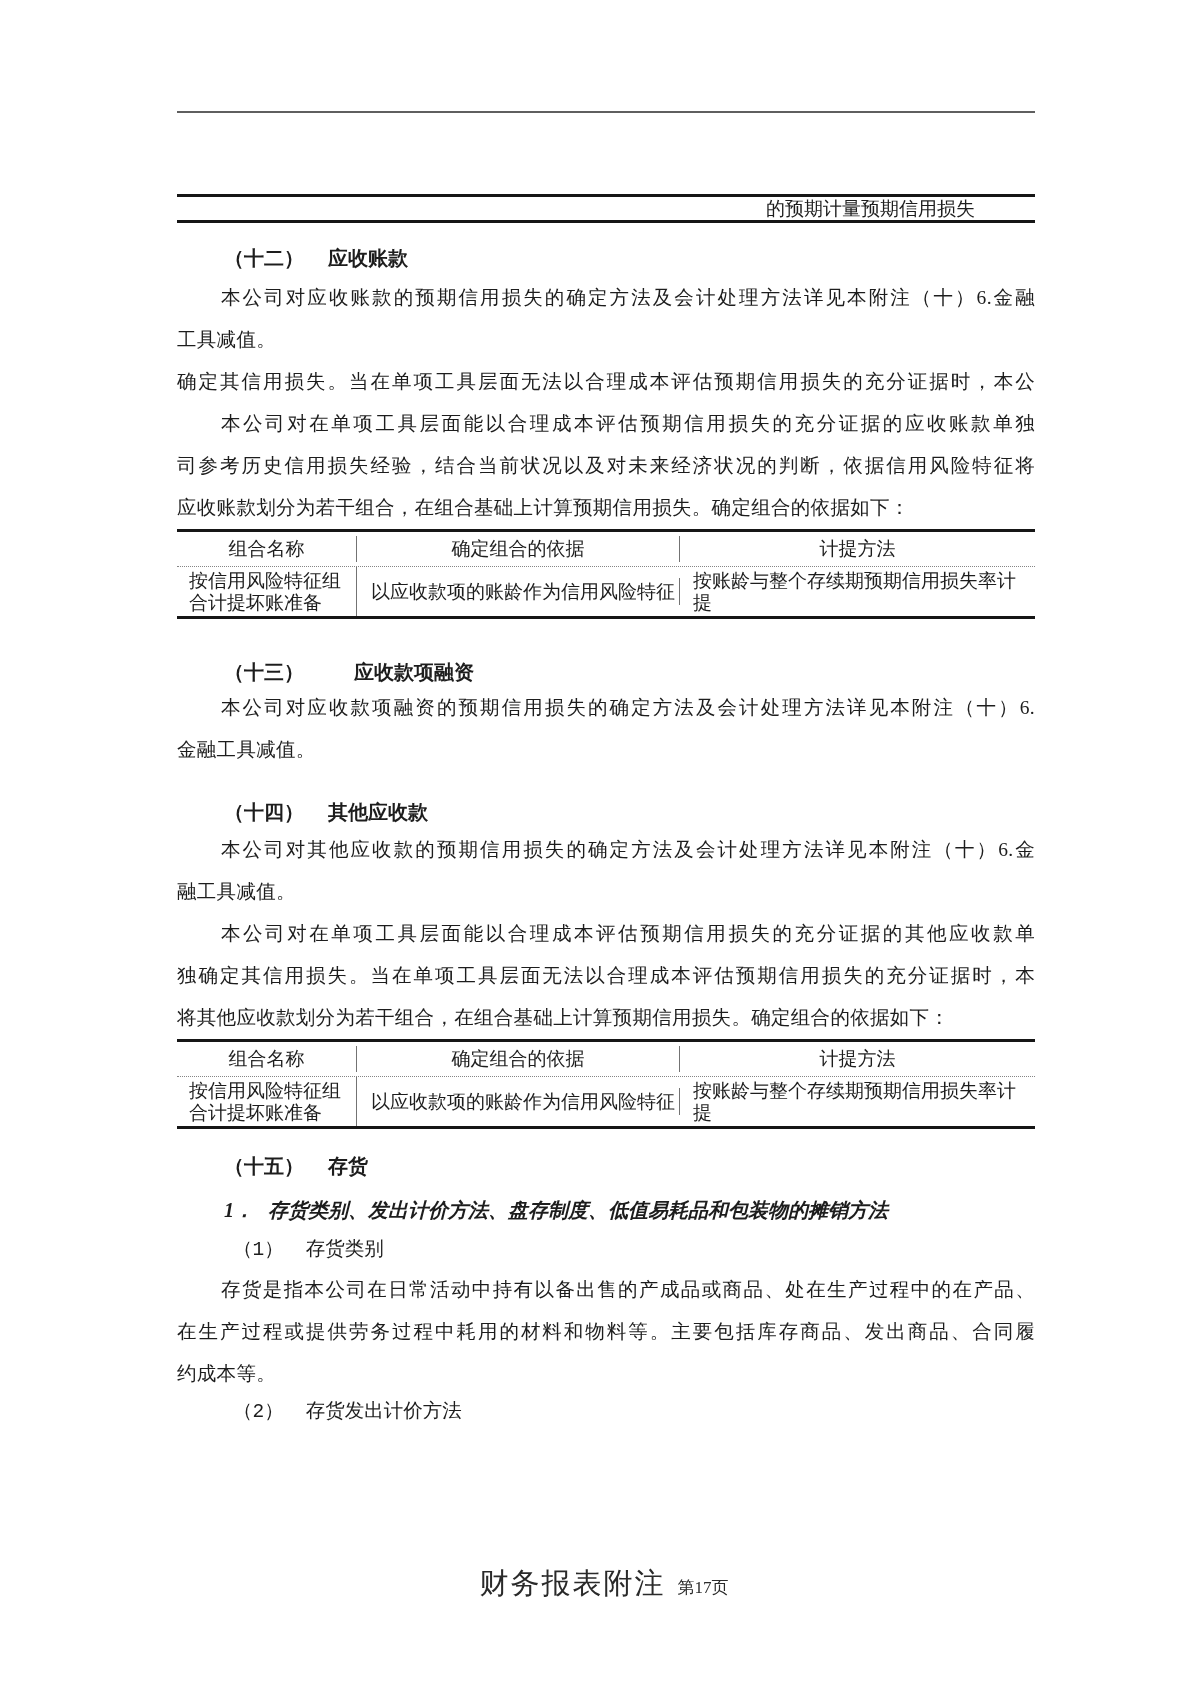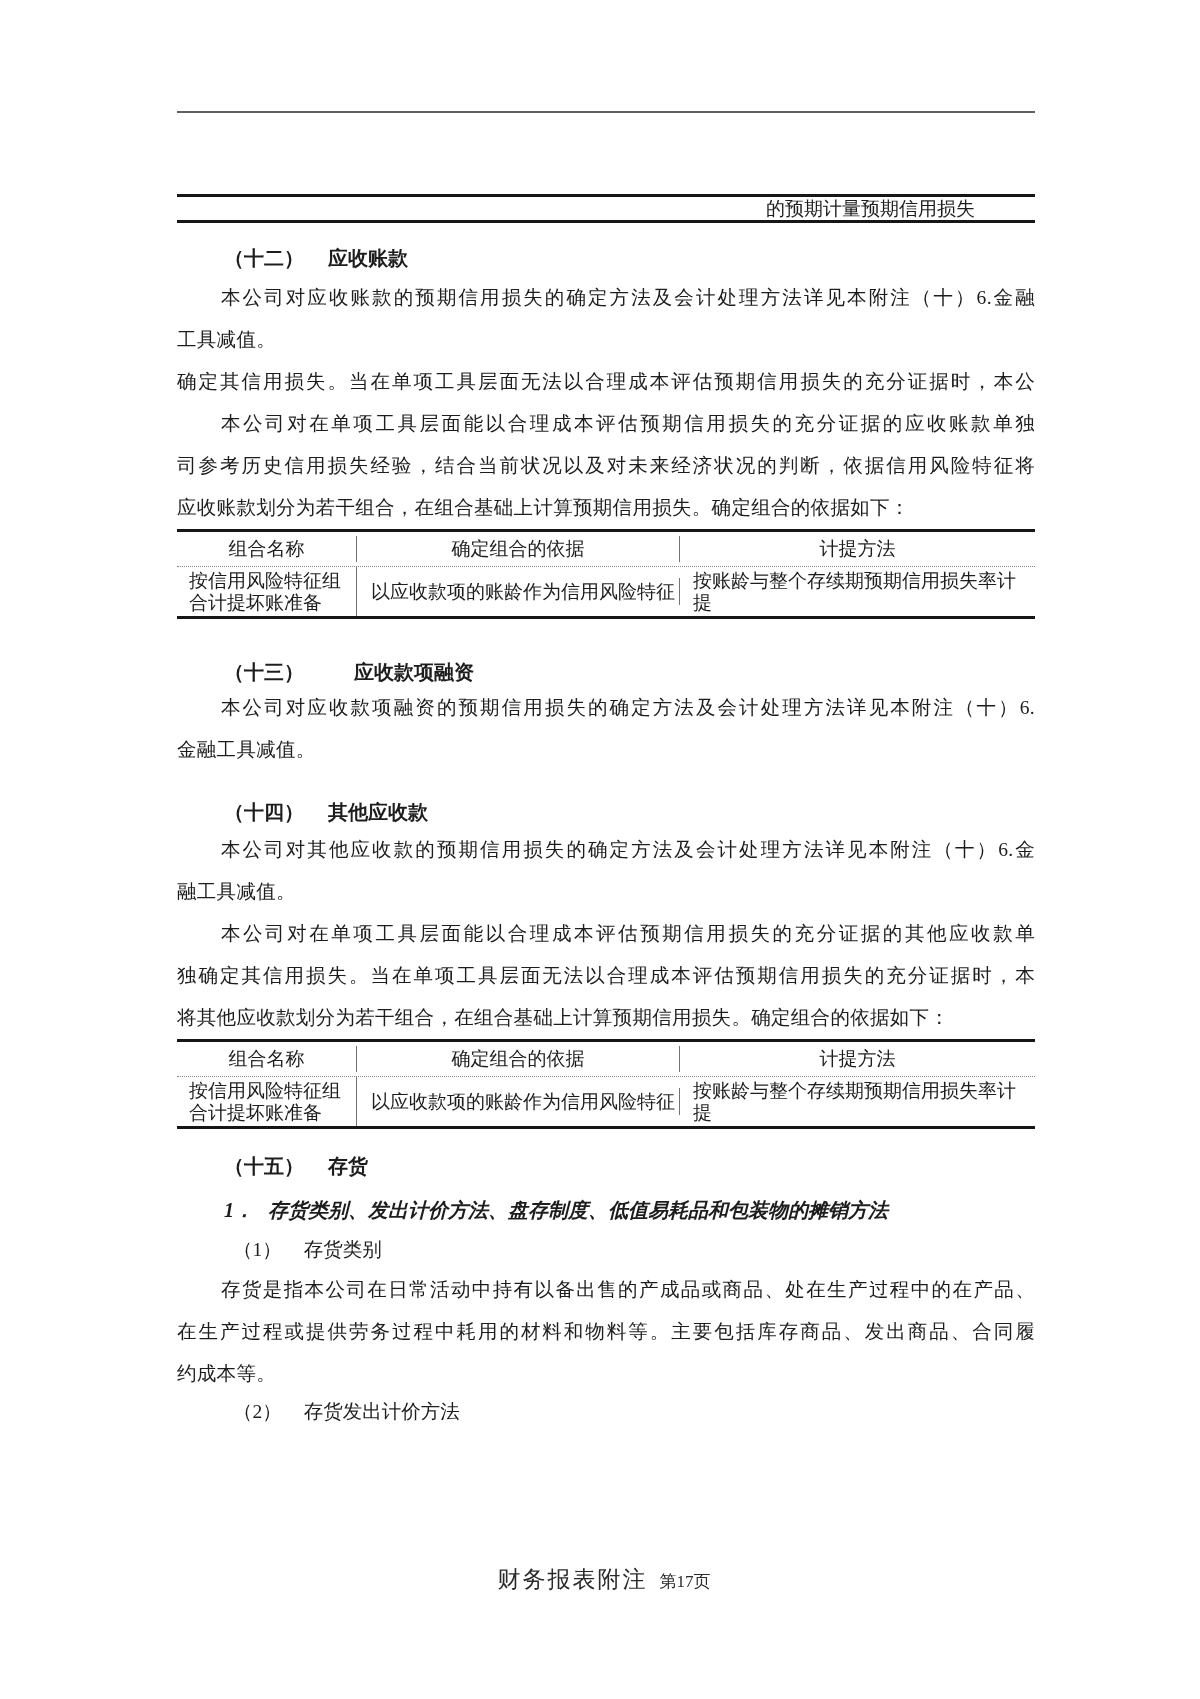--- a/index.html
+++ b/index.html
@@ -36,35 +36,35 @@
   .g-body .col-a { padding-left:12px; }
   .g-body .col-b { display:flex; align-items:center; padding-left:14px; }
   .g-body .col-c { padding-left:13px; }
 
   
   .sec-h { padding-left:47px; font-weight:bold; font-size:20px; line-height:30px; }
   .sec-h .num { margin-right:24px; }
   .sec-h.wide-gap .num { margin-right:50px; }
   .sub-h { padding-left:47px; font-weight:bold; font-size:20px; line-height:34px;font-style:italic; }
   .sub-h .num { margin-right:14px; }
-  .item-h { padding-left:56px; font-size:19.5px; line-height:34px; }
+  .item-h { padding-left:56px; font-size:19.5px; line-height:34px;font-family:Liberation Mono, monospace; }
   .item-h .num { margin-right:22px; }
 
   
   .pline {
     font-size:19.5px; line-height:42px;
     text-align:justify; text-align-last:justify;
     letter-spacing:0.3px;
   }
   .pline.first { text-indent:44px; }
   .pline.last { text-align-last:left; }
 
   
   .footer { position:absolute; top:1564px; left:0; width:1200px; text-align:center; color:#2a2a2a; }
-  .footer .t1 { font-size:23px; letter-spacing:2px;margin-left:8px; }
+  .footer .t1 { font-size:29px; letter-spacing:2px;margin-left:8px; }
   .footer .t2 { font-size:17px; margin-left:12px; }
 </style>
 </head>
 <body>
 
 <div class="content">
 
   <div class="header-rule"></div>
 
   <div class="tbl frag">

